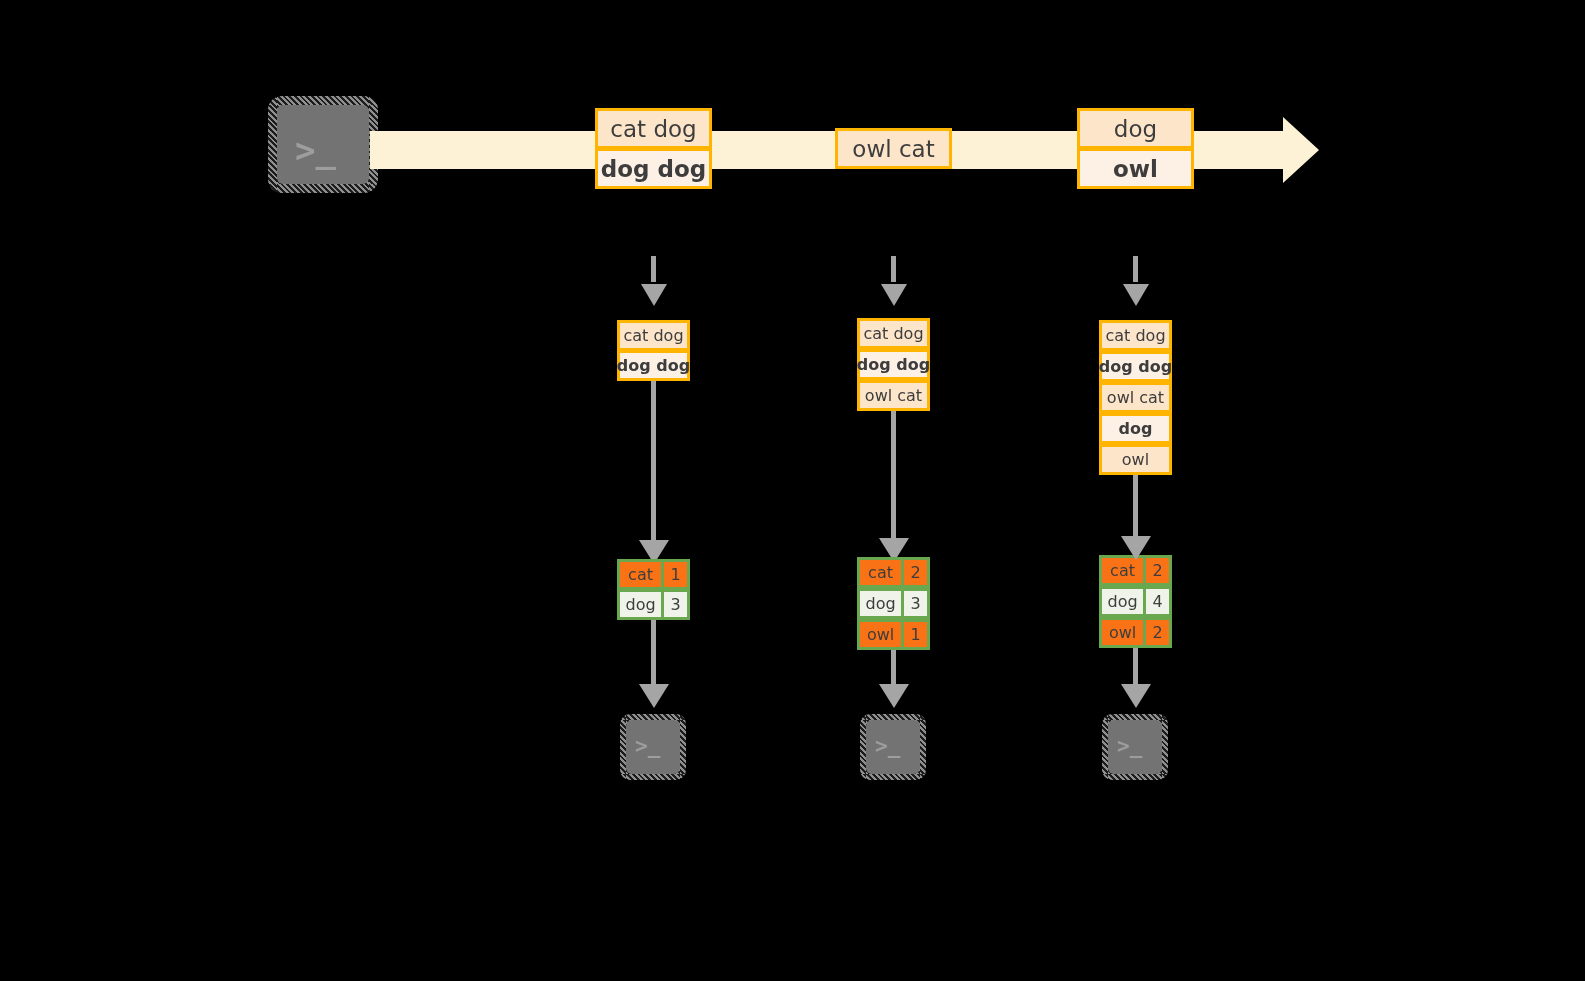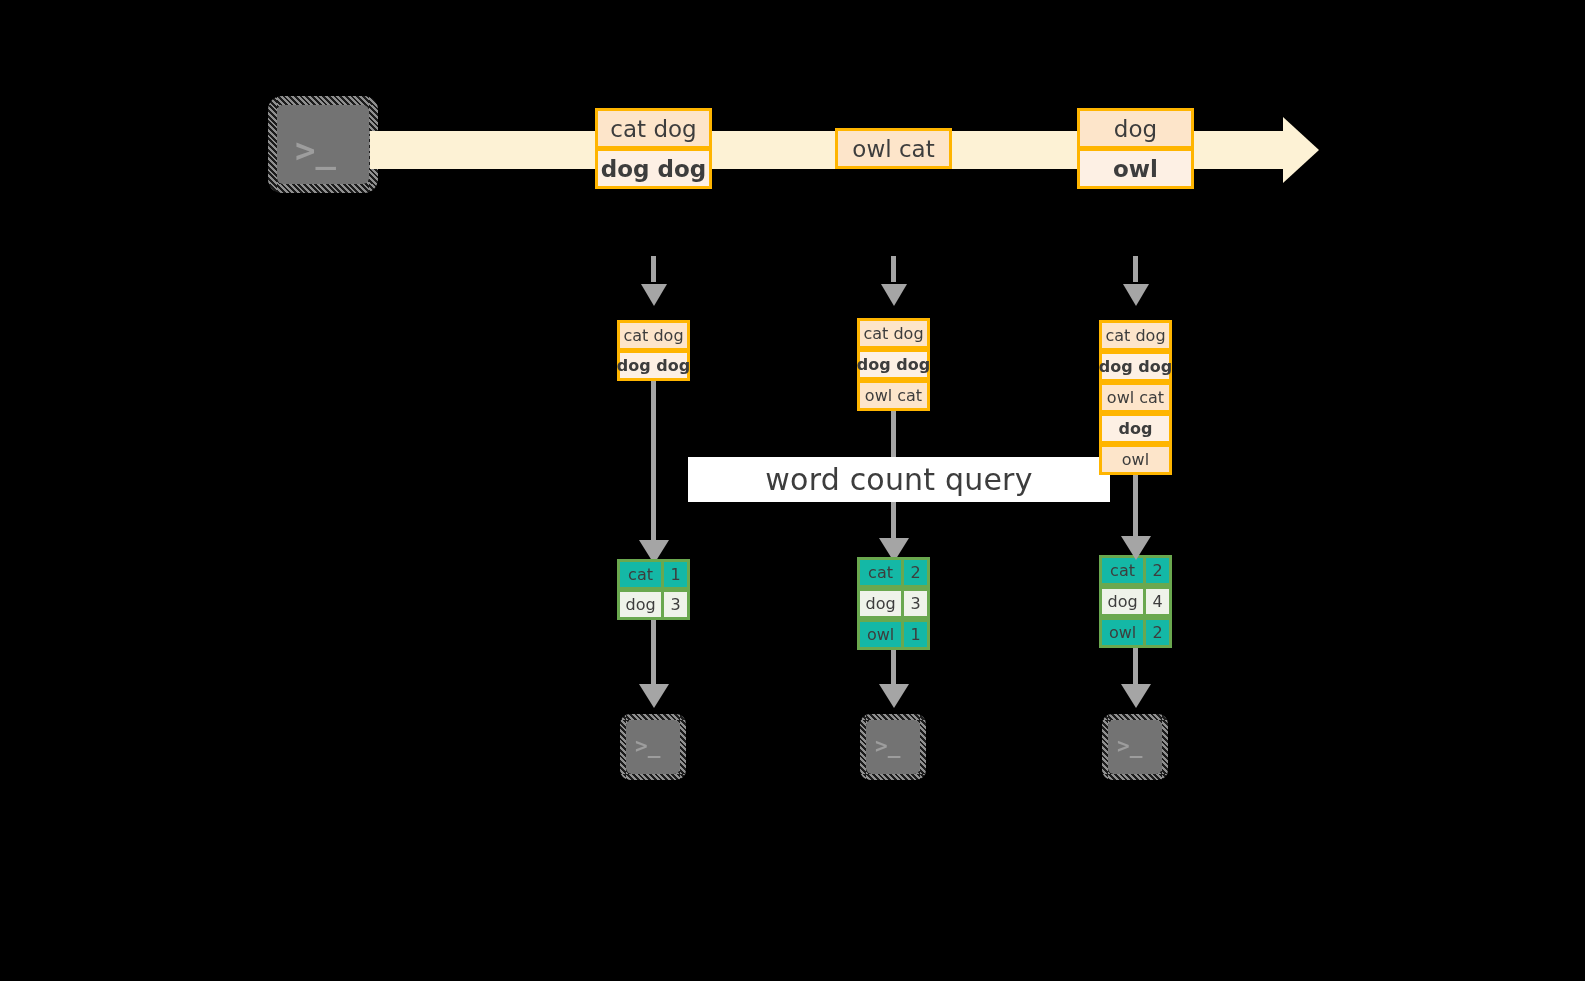--- a/index.html
+++ b/index.html
@@ -89,21 +89,21 @@
     border: 3px solid #6aa84f;
     display: flex;
     color: #3d3d3d;
     font-size: 16px;
   }
   .kv .k, .kv .v {
     box-sizing: border-box;
     display: flex;
     align-items: center;
     justify-content: center;
-    background: #14b8a6;
+    background: #f97316;
   }
   .kv .k { border-right: 3px solid #6aa84f; }
   .kv.alt .k, .kv.alt .v { background: #eff3ea; }
 
   
   .vline {
     position: absolute;
     width: 5px;
     background: #a5a5a5;
   }
@@ -210,23 +210,20 @@
 
   <div class="console small" style="left:860px; top:714px;">
     <div class="inner">
       <div class="prompt">&gt;_</div>
     </div>
   </div>
 
   <div class="vline" style="left:1133px; top:256px; height:26px;"></div>
   <div class="vhead thin" style="left:1123px; top:284px;"></div>
 
-  <div class="banner" style="left:688px; top:457px; width:422px; height:45px;">
-    <span class="txt">word count query</span>
-  </div>
 
   <div class="evt stackcell" style="left:1099px; top:320px; width:73px; height:31px;">cat dog</div>
   <div class="evt stackcell pale" style="left:1099px; top:351px; width:73px; height:31px;">dog dog</div>
   <div class="evt stackcell" style="left:1099px; top:382px; width:73px; height:31px;">owl cat</div>
   <div class="evt stackcell pale" style="left:1099px; top:413px; width:73px; height:31px;">dog</div>
   <div class="evt stackcell" style="left:1099px; top:444px; width:73px; height:31px; z-index:5;">owl</div>
 
   <div class="vline" style="left:1133px; top:475px; height:68px; z-index:4;"></div>
   <div class="vhead" style="left:1121px; top:536px; z-index:4;"></div>
 

